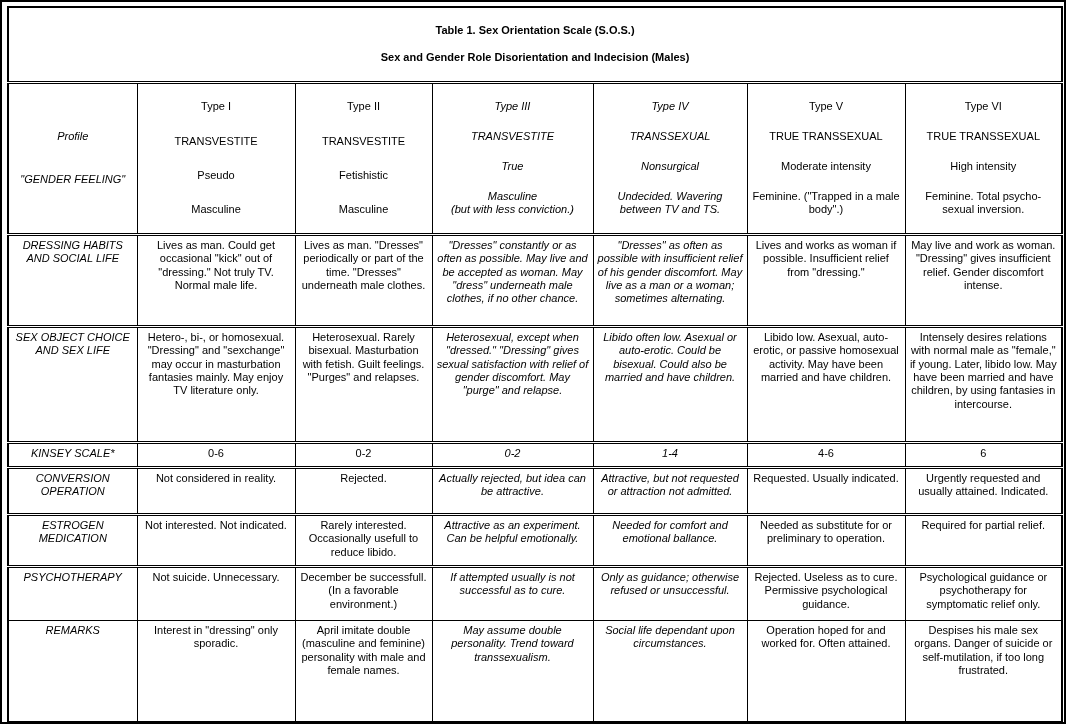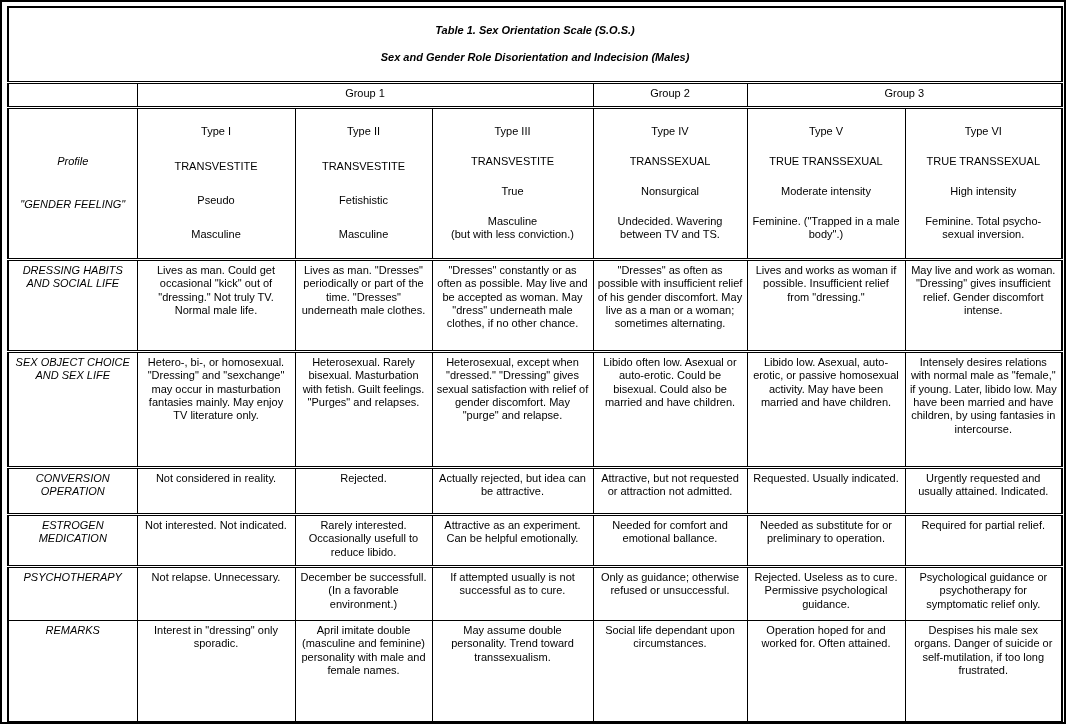--- a/index.html
+++ b/index.html
@@ -37,26 +37,25 @@
   tr.r-sexobj  { height: 116px; }
   tr.r-kinsey  { height: 25px; }
   tr.r-conv    { height: 47px; }
   tr.r-estro   { height: 52px; }
   tr.r-psych   { height: 54px; }
   tr.r-remarks { height: 102px; }
 
   
   tr.hsep td { border-top: 3px double #000; }
   
-  td.vdbl { border-left: 3px double #000; }
+  td.vdbl { border-left: 3px double #000; font-style: italic; }
 
   td.title-cell {
     font-size: 13px;
     font-weight: bold;
-    font-style: italic;
     vertical-align: middle;
     line-height: 1.45;
     margin-left: 8px;
   }
   td.group-cell { vertical-align: middle; font-size: 11.5px; }
   td.rowlabel { text-align: center; font-style: italic; }
   .pcol {
     height: 116px;
     display: flex;
     flex-direction: column;
@@ -82,26 +81,20 @@
   </colgroup>
 
   <tbody>
         <tr class="r-title">
     <td class="title-cell" colspan="7">
       <div>Table 1. Sex Orientation Scale (S.O.S.)</div>
       <div>Sex and Gender Role Disorientation and Indecision (Males)</div>
     </td>
   </tr>
 
-  <tr class="r-group hsep">
-    <td class="group-cell"></td>
-    <td class="group-cell" colspan="3">Group 1</td>
-    <td class="group-cell">Group 2</td>
-    <td class="group-cell" colspan="2">Group 3</td>
-  </tr>
 
   <tr class="r-profile hsep">
     <td class="rowlabel">
       <div class="pcol">
         <div></div>
         <div>Profile</div>
         <div>"GENDER FEELING"</div>
         <div></div>
       </div>
     </td>
@@ -169,20 +162,29 @@
   <tr class="r-sexobj hsep">
     <td class="rowlabel">SEX OBJECT CHOICE AND SEX LIFE</td>
     <td>Hetero-, bi-, or homosexual. "Dressing" and "sexchange" may occur in masturbation fantasies mainly. May enjoy TV literature only.</td>
     <td>Heterosexual. Rarely bisexual. Masturbation with fetish. Guilt feelings. "Purges" and relapses.</td>
     <td class="vdbl">Heterosexual, except when "dressed." "Dressing" gives sexual satisfaction with relief of gender discomfort. May "purge" and relapse.</td>
     <td class="vdbl">Libido often low. Asexual or auto-erotic. Could be bisexual. Could also be married and have children.</td>
     <td>Libido low. Asexual, auto-erotic, or passive homosexual activity. May have been married and have children.</td>
     <td>Intensely desires relations with normal male as "female," if young. Later, libido low. May have been married and have children, by using fantasies in intercourse.</td>
   </tr>
 
+  <tr class="r-kinsey hsep">
+    <td class="rowlabel kinsey-cell">KINSEY SCALE*</td>
+    <td class="kinsey-cell">0-6</td>
+    <td class="kinsey-cell">0-2</td>
+    <td class="kinsey-cell vdbl">0-2</td>
+    <td class="kinsey-cell vdbl">1-4</td>
+    <td class="kinsey-cell">4-6</td>
+    <td class="kinsey-cell">6</td>
+  </tr>
 
   <tr class="r-conv hsep">
     <td class="rowlabel">CONVERSION OPERATION</td>
     <td>Not considered in reality.</td>
     <td>Rejected.</td>
     <td class="vdbl">Actually rejected, but idea can be attractive.</td>
     <td class="vdbl">Attractive, but not requested or attraction not admitted.</td>
     <td>Requested. Usually indicated.</td>
     <td>Urgently requested and usually attained. Indicated.</td>
   </tr>
@@ -192,21 +194,21 @@
     <td>Not interested. Not indicated.</td>
     <td>Rarely interested. Occasionally usefull to reduce libido.</td>
     <td class="vdbl">Attractive as an experiment. Can be helpful emotionally.</td>
     <td class="vdbl">Needed for comfort and emotional ballance.</td>
     <td>Needed as substitute for or preliminary to operation.</td>
     <td>Required for partial relief.</td>
   </tr>
 
   <tr class="r-psych hsep">
     <td class="rowlabel">PSYCHOTHERAPY</td>
-    <td>Not relapse. Unnecessary.</td>
+    <td>Not suicide. Unnecessary.</td>
     <td>December be successfull. (In a favorable environment.)</td>
     <td class="vdbl">If attempted usually is not successful as to cure.</td>
     <td class="vdbl">Only as guidance; otherwise refused or unsuccessful.</td>
     <td>Rejected. Useless as to cure. Permissive psychological guidance.</td>
     <td>Psychological guidance or psychotherapy for symptomatic relief only.</td>
   </tr>
 
   <tr class="r-remarks">
     <td class="rowlabel">REMARKS</td>
     <td>Interest in "dressing" only sporadic.</td>

